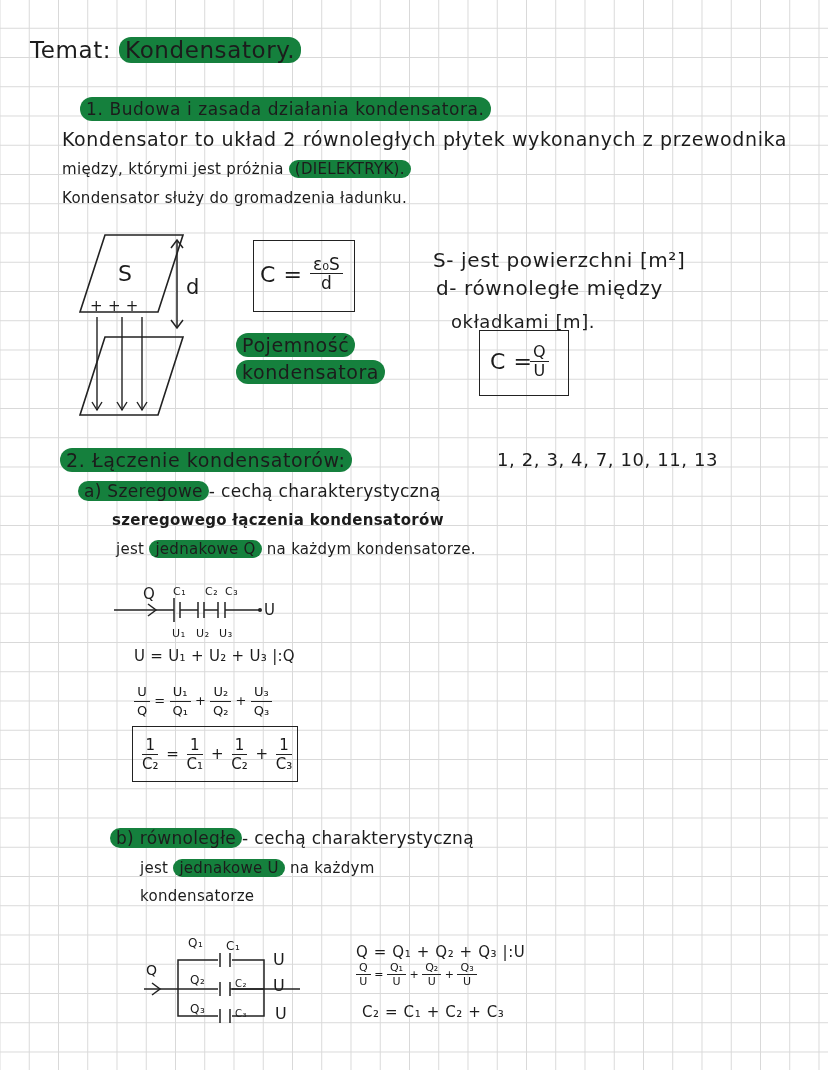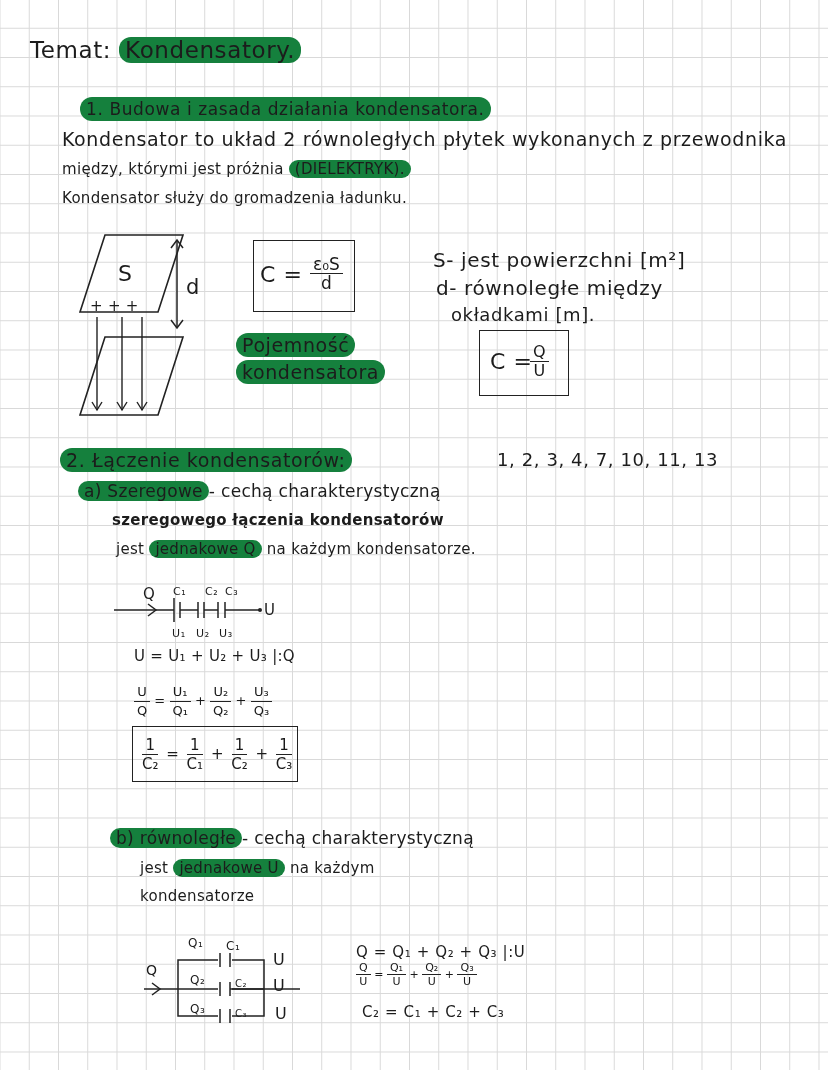--- a/index.html
+++ b/index.html
@@ -61,21 +61,21 @@
   <div class="frac" style="position:absolute;left:56px;top:14px;font-size:17px;">
     <span class="num">ε₀S</span>
     <span class="den">d</span>
   </div>
 </div>
 <div class="t hl" style="left:236px;top:333px;">Pojemność</div>
 <div class="t hl" style="left:236px;top:360px;">kondensatora</div>
 
 <div class="t" style="left:433px;top:248px;font-size:20px;">S- jest powierzchni [m²]</div>
 <div class="t" style="left:436px;top:276px;font-size:20px;">d- równoległe między</div>
-<div class="t" style="left:451px;top:303px;font-size:18px;">okładkami [m].</div>
+<div class="t" style="left:451px;top:310px;font-size:18px;">okładkami [m].</div>
 
 <div class="box" style="left:479px;top:330px;width:88px;height:64px;">
   <div class="t" style="left:10px;top:19px;font-size:22px;">C =</div>
   <div class="frac" style="position:absolute;left:50px;top:12px;font-size:16px;">
     <span class="num">Q</span>
     <span class="den">U</span>
   </div>
 </div>
 
 <div class="t" style="left:497px;top:448px;font-size:18px;">1, 2, 3, 4, 7, 10, 11, 13</div>

